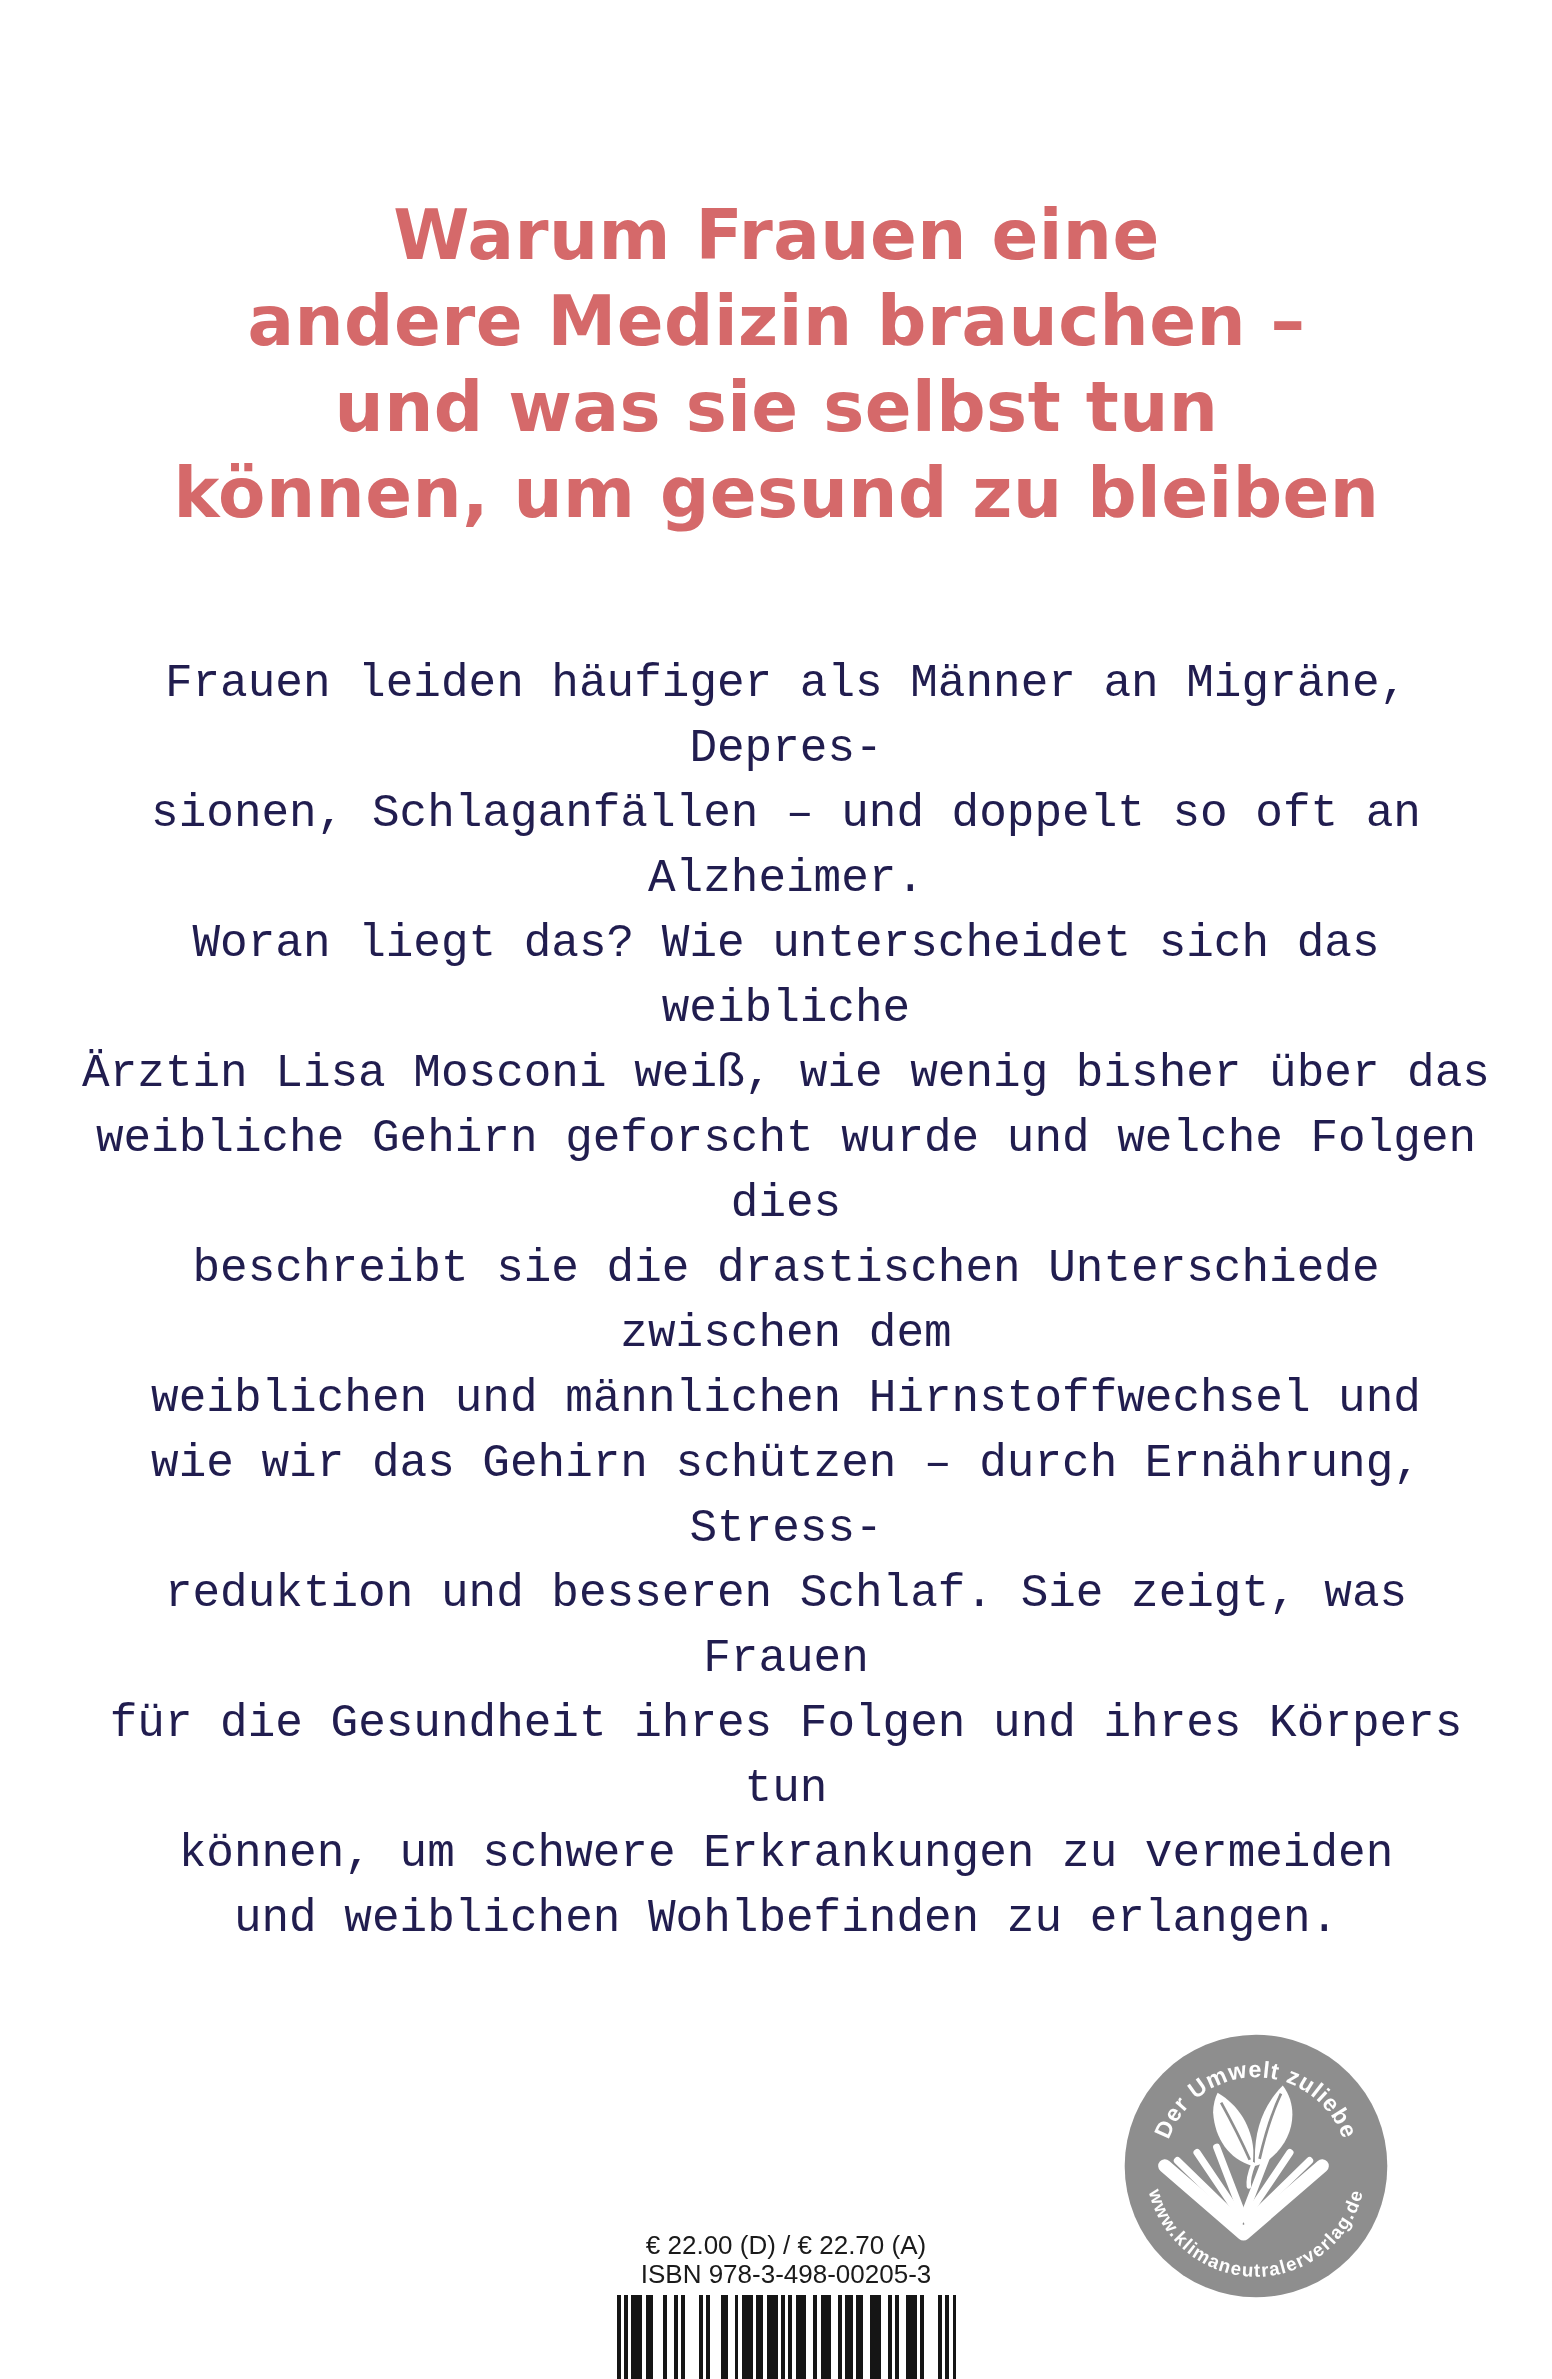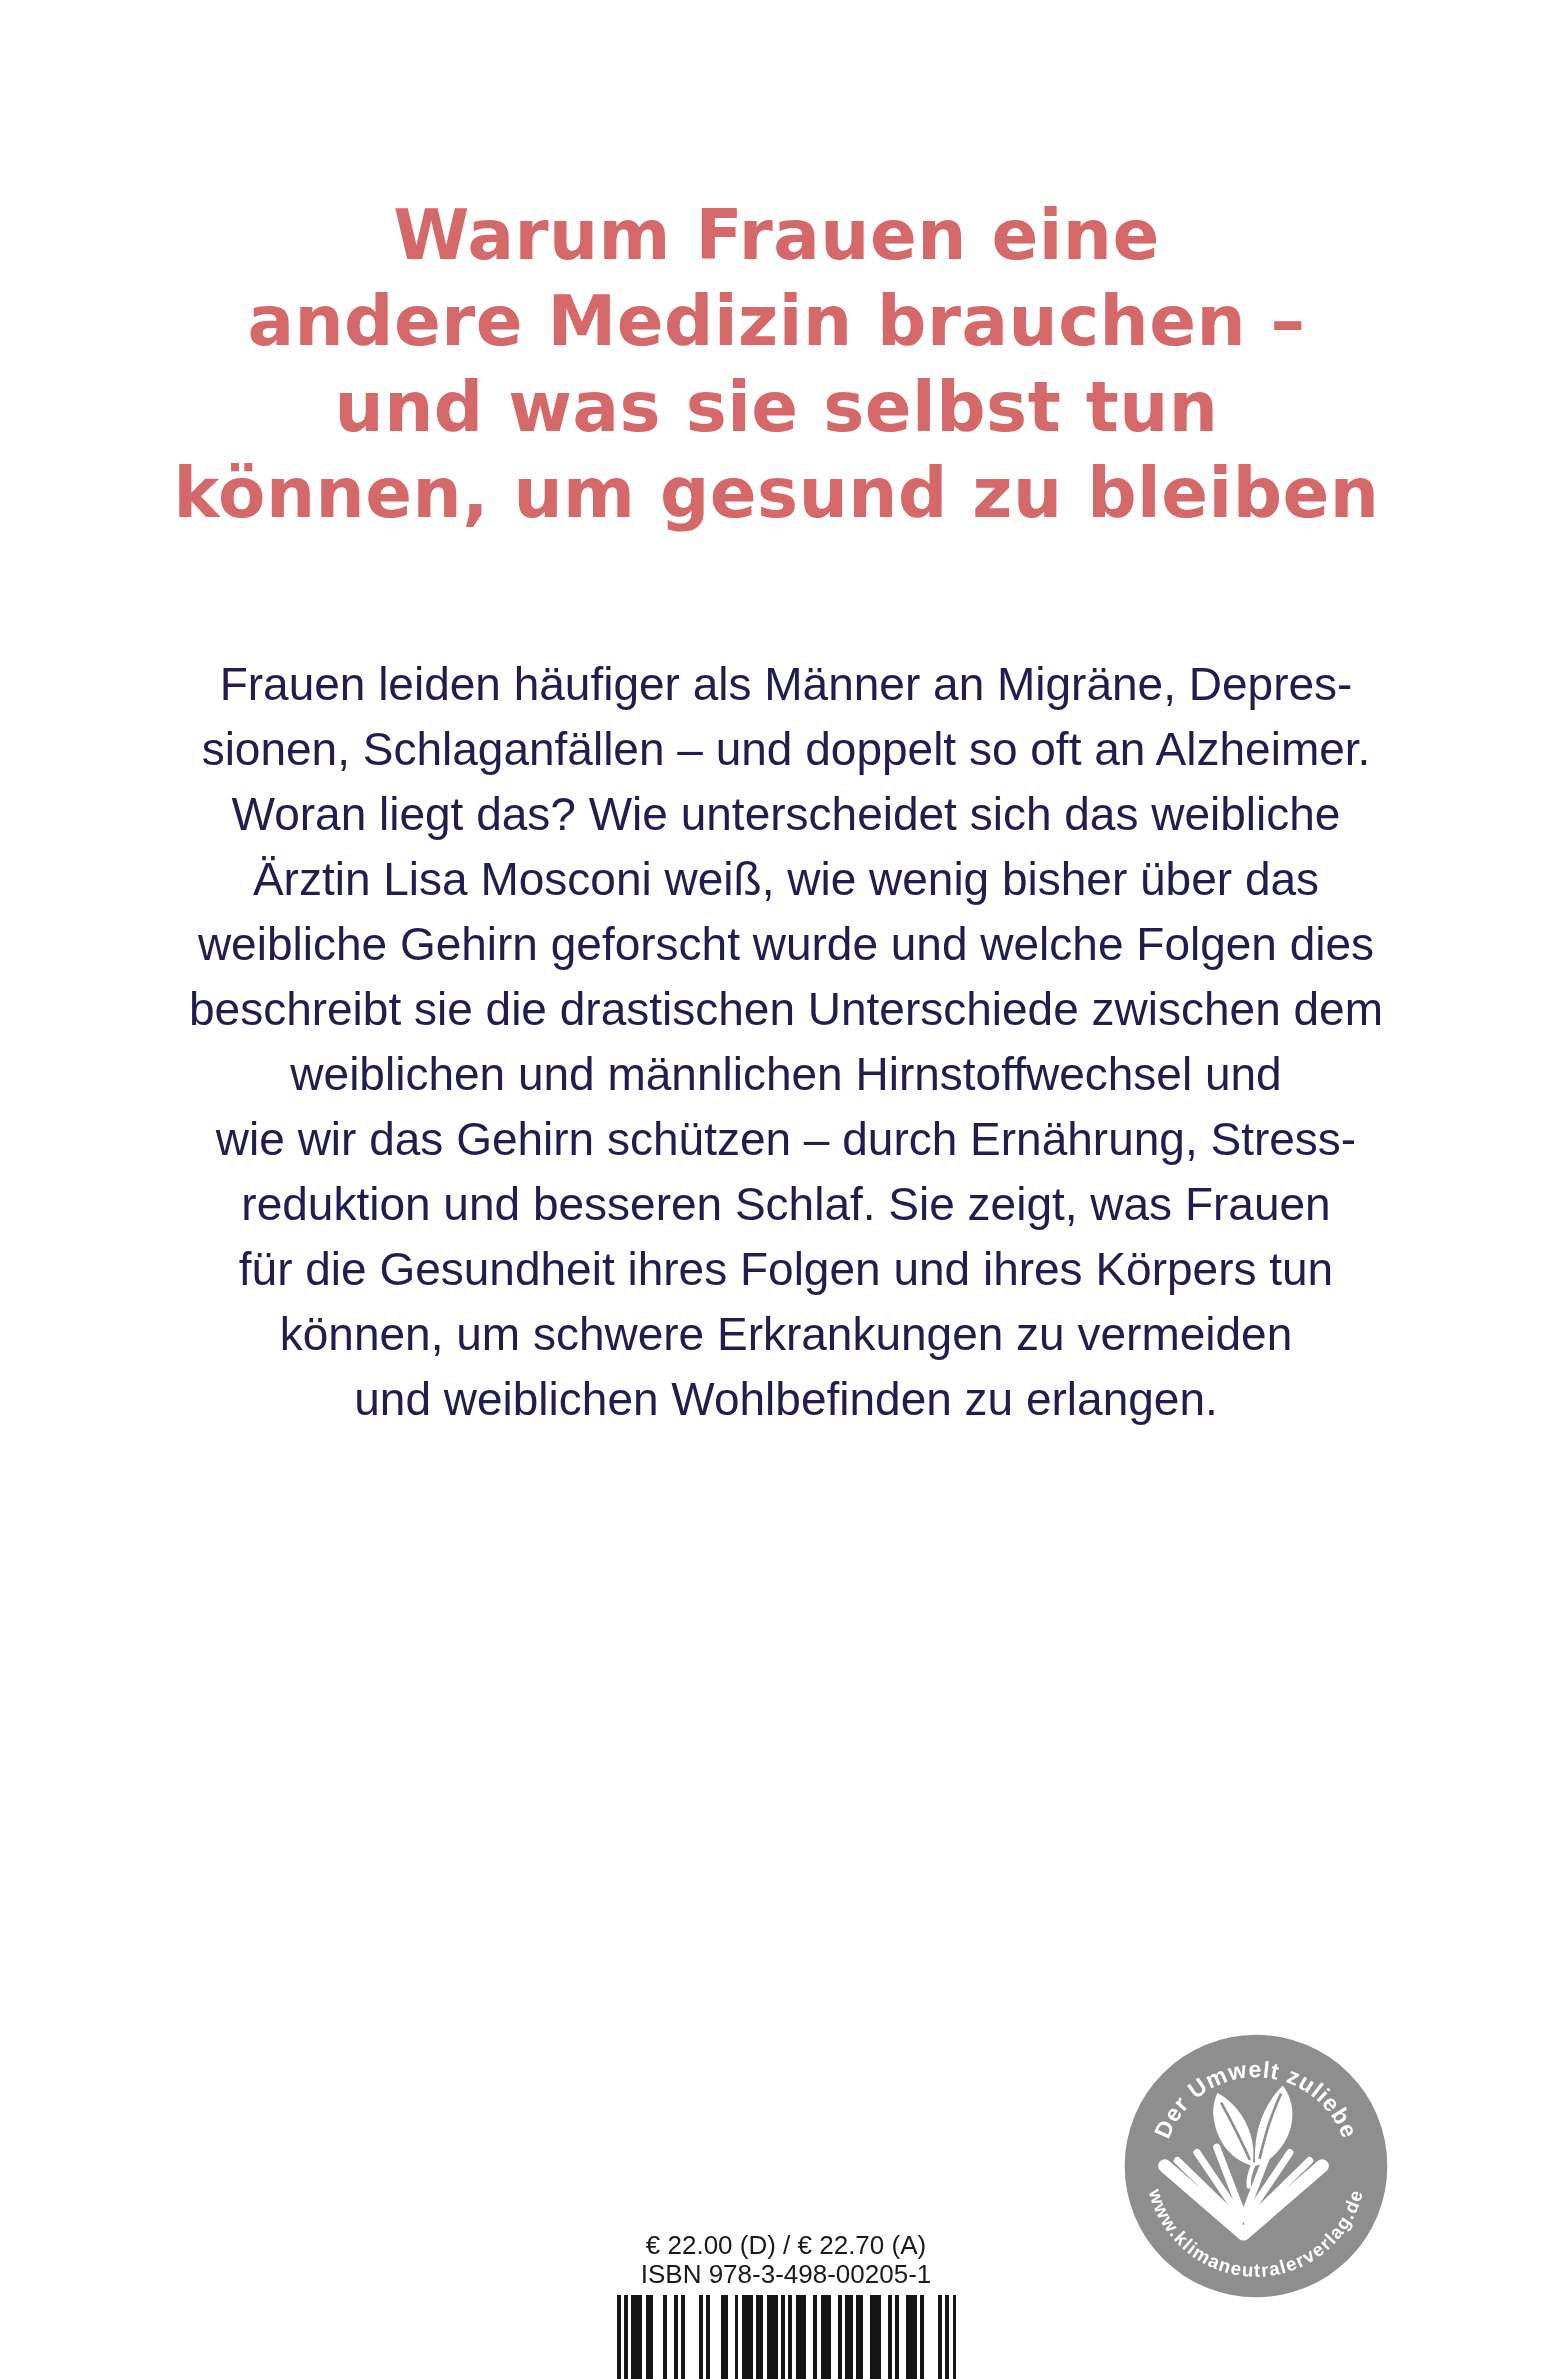--- a/index.html
+++ b/index.html
@@ -28,21 +28,21 @@
     font-weight:bold;
     font-size:69px;
     line-height:86px;
     letter-spacing:0.5px;
     color:var(--headline);
   }
   .blurb{
     position:absolute;
     left:82px;right:63px;top:652px;
     text-align:center;
-    font-family:Liberation Sans, sans-serif;
+    font-family:Liberation Mono, monospace;
     font-size:46px;
     line-height:65px;
     color:var(--body-text);
   }
   .badge{
     position:absolute;
     left:1122px;top:2032px;
     width:268px;height:268px;
   }
   .badge svg{width:100%;height:100%;display:block;}
@@ -127,21 +127,21 @@
         <path stroke-width="8" d="M 136,207 L 106,129"></path>
         <path stroke-width="8" d="M 140,212 L 210,144"></path>
         <path stroke-width="8" d="M 138,209 L 188,135"></path>
         <path stroke-width="8" d="M 136,207 L 166,129"></path>
       </g>
     </svg>
   </div>
 
   <div class="pricing">
     <div>€ 22.00 (D) / € 22.70 (A)</div>
-    <div>ISBN 978-3-498-00205-1</div>
+    <div>ISBN 978-3-498-00205-3</div>
   </div>
 
   <div class="barcode">
       <div style="width: 3.6px; background: var(--barcode);"></div>
       <div style="width: 3.6px; background: transparent;"></div>
       <div style="width: 3.6px; background: var(--barcode);"></div>
       <div style="width: 3.6px; background: transparent;"></div>
       <div style="width: 10.7px; background: var(--barcode);"></div>
       <div style="width: 3.6px; background: transparent;"></div>
       <div style="width: 7.1px; background: var(--barcode);"></div>

